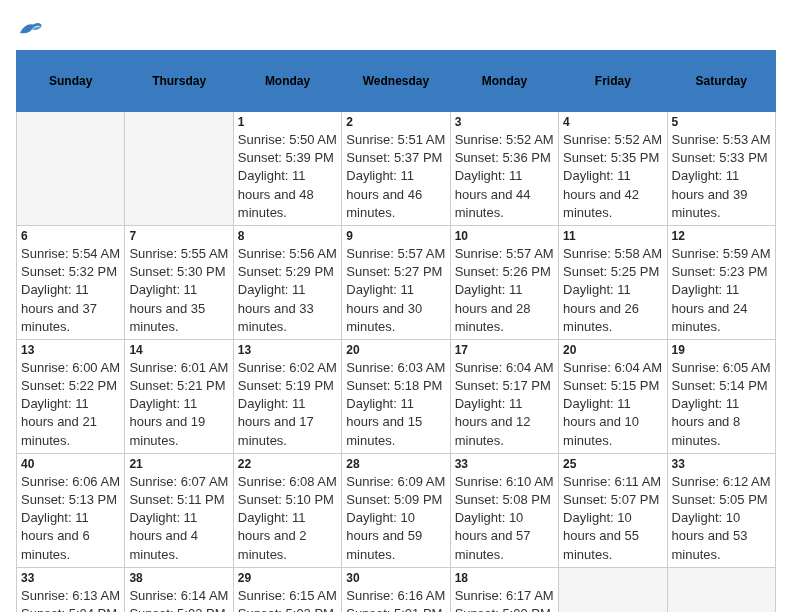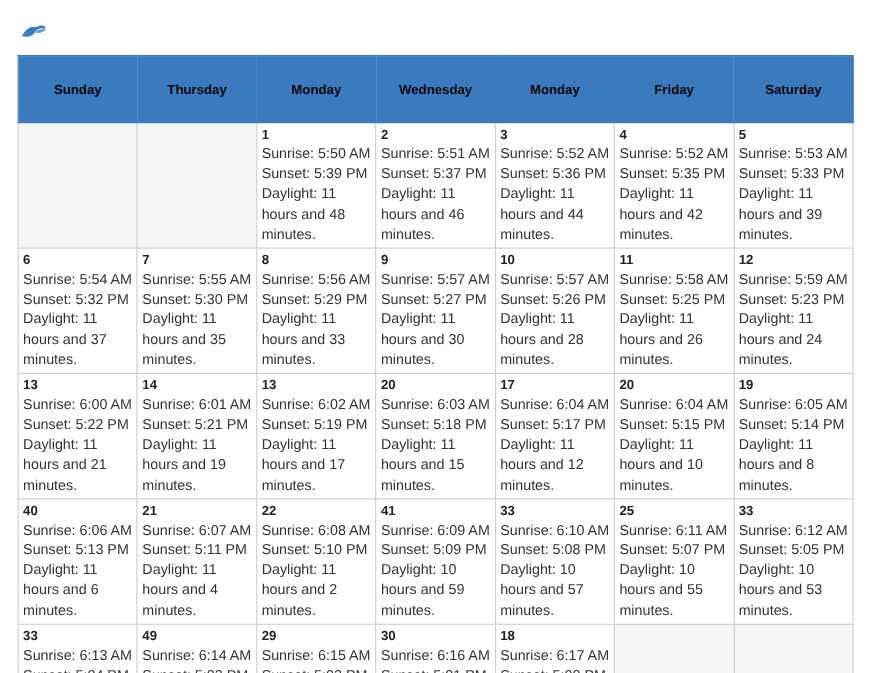--- a/index.html
+++ b/index.html
@@ -305,21 +305,21 @@
       </td>
         <td>
         <div class="day-num">22</div>
         <div class="day-detail">
           Sunrise: 6:08 AM<br>
           Sunset: 5:10 PM<br>
           Daylight: 11 hours and 2 minutes.
         </div>
       </td>
         <td>
-        <div class="day-num">41</div>
+        <div class="day-num">28</div>
         <div class="day-detail">
           Sunrise: 6:09 AM<br>
           Sunset: 5:09 PM<br>
           Daylight: 10 hours and 59 minutes.
         </div>
       </td>
         <td>
         <div class="day-num">33</div>
         <div class="day-detail">
           Sunrise: 6:10 AM<br>
@@ -347,21 +347,21 @@
       <tr>
         <td>
         <div class="day-num">33</div>
         <div class="day-detail">
           Sunrise: 6:13 AM<br>
           Sunset: 5:04 PM<br>
           Daylight: 10 hours and 51 minutes.
         </div>
       </td>
         <td>
-        <div class="day-num">49</div>
+        <div class="day-num">38</div>
         <div class="day-detail">
           Sunrise: 6:14 AM<br>
           Sunset: 5:03 PM<br>
           Daylight: 10 hours and 49 minutes.
         </div>
       </td>
         <td>
         <div class="day-num">29</div>
         <div class="day-detail">
           Sunrise: 6:15 AM<br>

